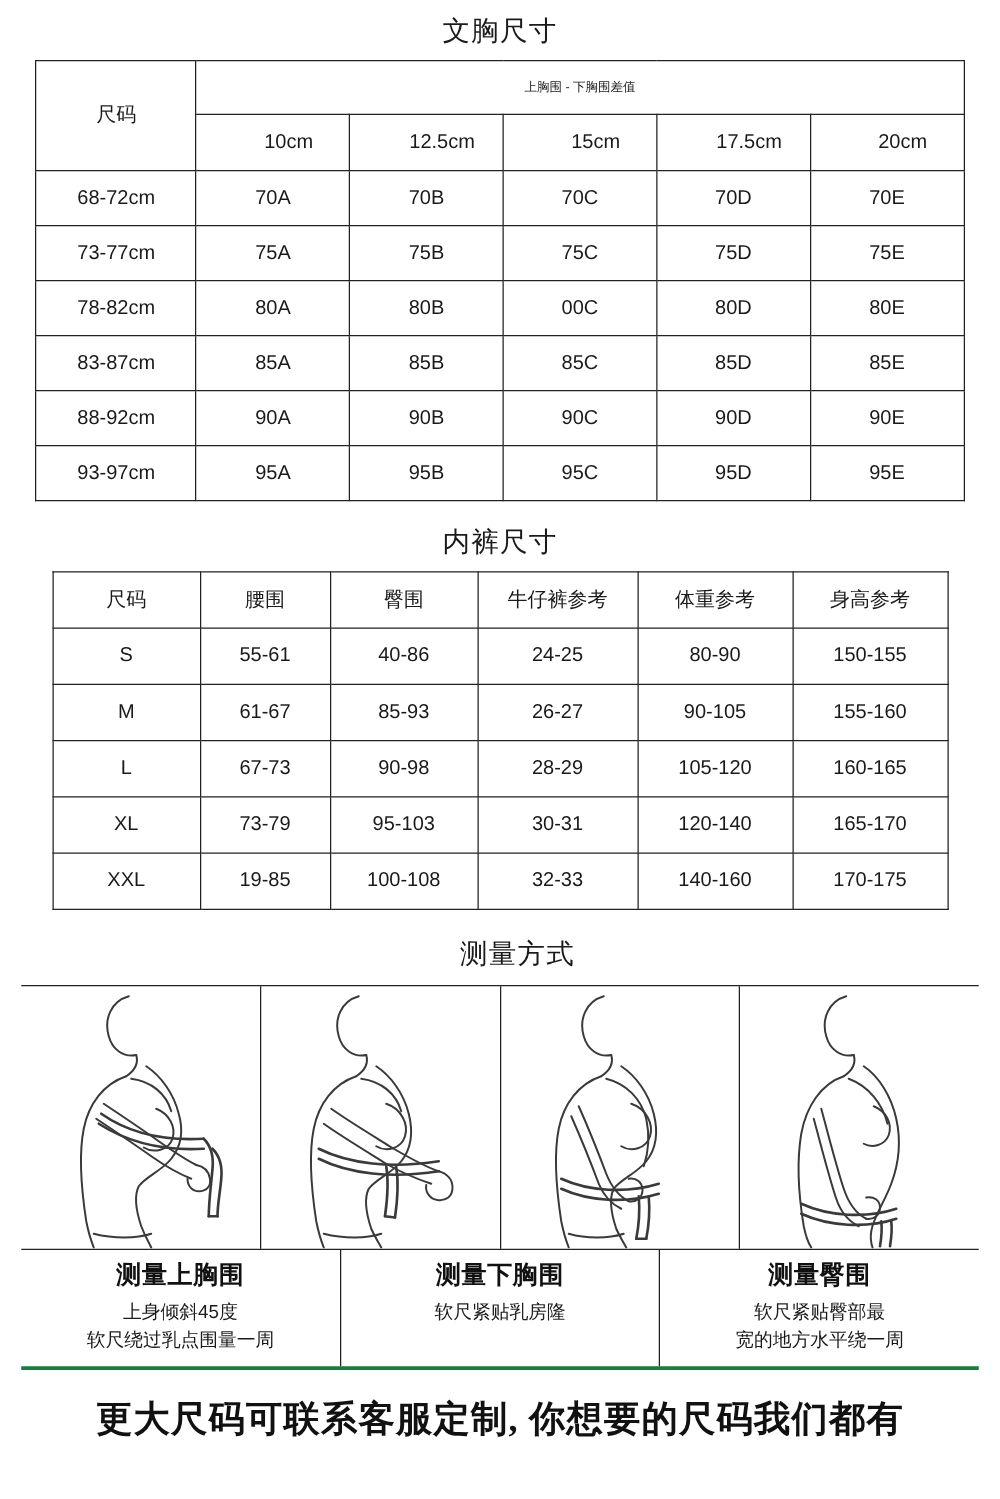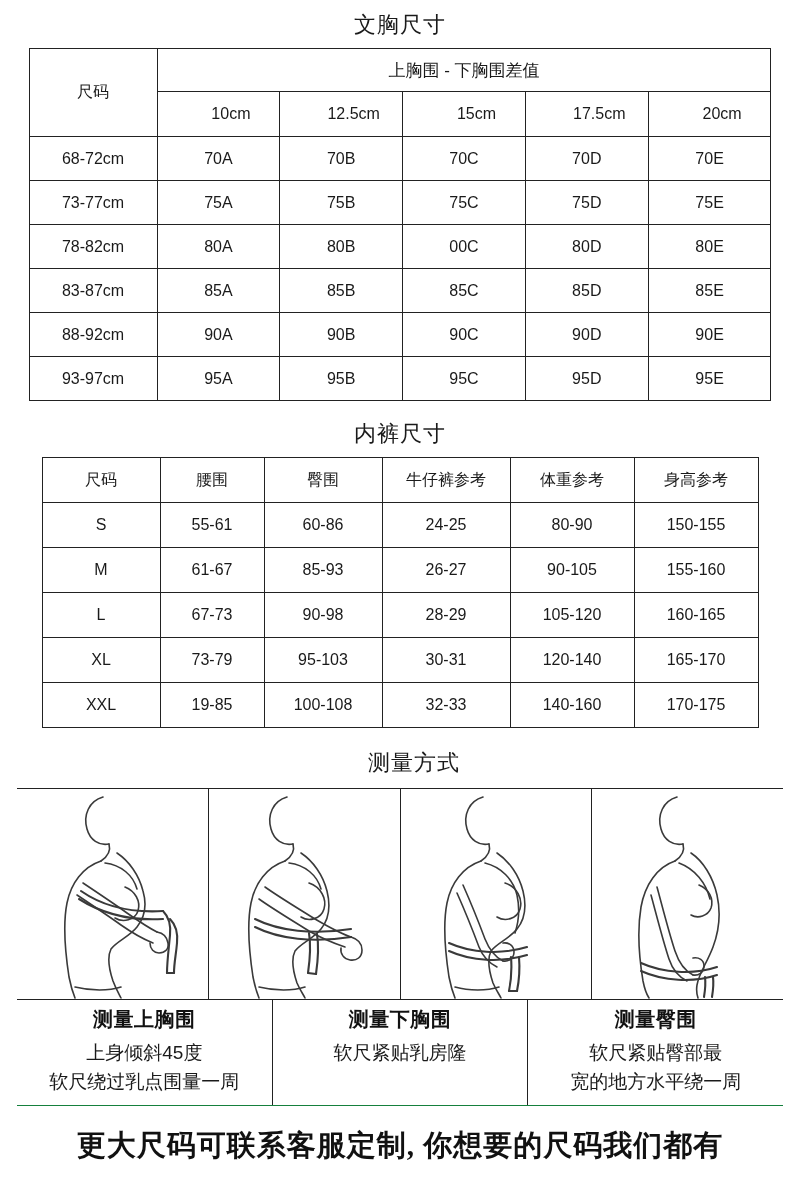--- a/index.html
+++ b/index.html
@@ -43,21 +43,21 @@
     font-size: 16px;
     color: #1a1a1a;
     padding: 0;
     height: 43px;
     vertical-align: middle;
   }
   
   #bra-table { width: 742px; }
   #bra-table col.c0 { width: 128px; }
   #bra-table col.cx { width: 122.8px; }
-  #bra-table .span-head { height: 42px; font-size: 17px; }
+  #bra-table .span-head { height: 42px; font-size: 10px; }
   #bra-table .diff-head { height: 44px; padding-left: 25px; }
   #bra-table .row-label { font-size: 16px; }
 
   
   #panty-table { width: 716px; }
   #panty-table col.p0 { width: 118px; }
   #panty-table col.p1 { width: 104px; }
   #panty-table col.p2 { width: 118px; }
   #panty-table col.p3 { width: 128px; }
   #panty-table col.p4 { width: 124px; }
@@ -86,39 +86,39 @@
     align-items: flex-end;
     justify-content: center;
     overflow: hidden;
   }
   .measure-cell:last-child { border-right: none; }
   .measure-cell svg { display: block; }
 
   .caption-grid {
     display: flex;
     width: 100%;
-    border-bottom: 1px solid #15803d;
+    border-bottom: 3px solid #15803d;
   }
   .caption-cell {
     flex: 1 1 0;
     border-right: 1px solid #222;
     text-align: center;
     padding: 6px 2px 8px;
     box-sizing: border-box;
   }
   .caption-cell:last-child { border-right: none; }
   .caption-title {
     font-size: 20px;
     font-weight: 700;
     color: #111;
     letter-spacing: 0.5px;
     margin-bottom: 5px;
   }
   .caption-line {
-    font-size: 19px;
+    font-size: 15px;
     color: #1a1a1a;
     line-height: 1.55;
   }
 
   .footer-note {
     text-align: center;
     font-size: 29px;
     font-weight: 700;
     font-family: "Liberation Serif", serif;
     color: #111;
@@ -222,21 +222,21 @@
         <td>尺码</td>
         <td>腰围</td>
         <td>臀围</td>
         <td>牛仔裤参考</td>
         <td>体重参考</td>
         <td>身高参考</td>
       </tr>
       <tr>
         <td>S</td>
         <td>55-61</td>
-        <td>60-86</td>
+        <td>40-86</td>
         <td>24-25</td>
         <td>80-90</td>
         <td>150-155</td>
       </tr>
       <tr>
         <td>M</td>
         <td>61-67</td>
         <td>85-93</td>
         <td>26-27</td>
         <td>90-105</td>

